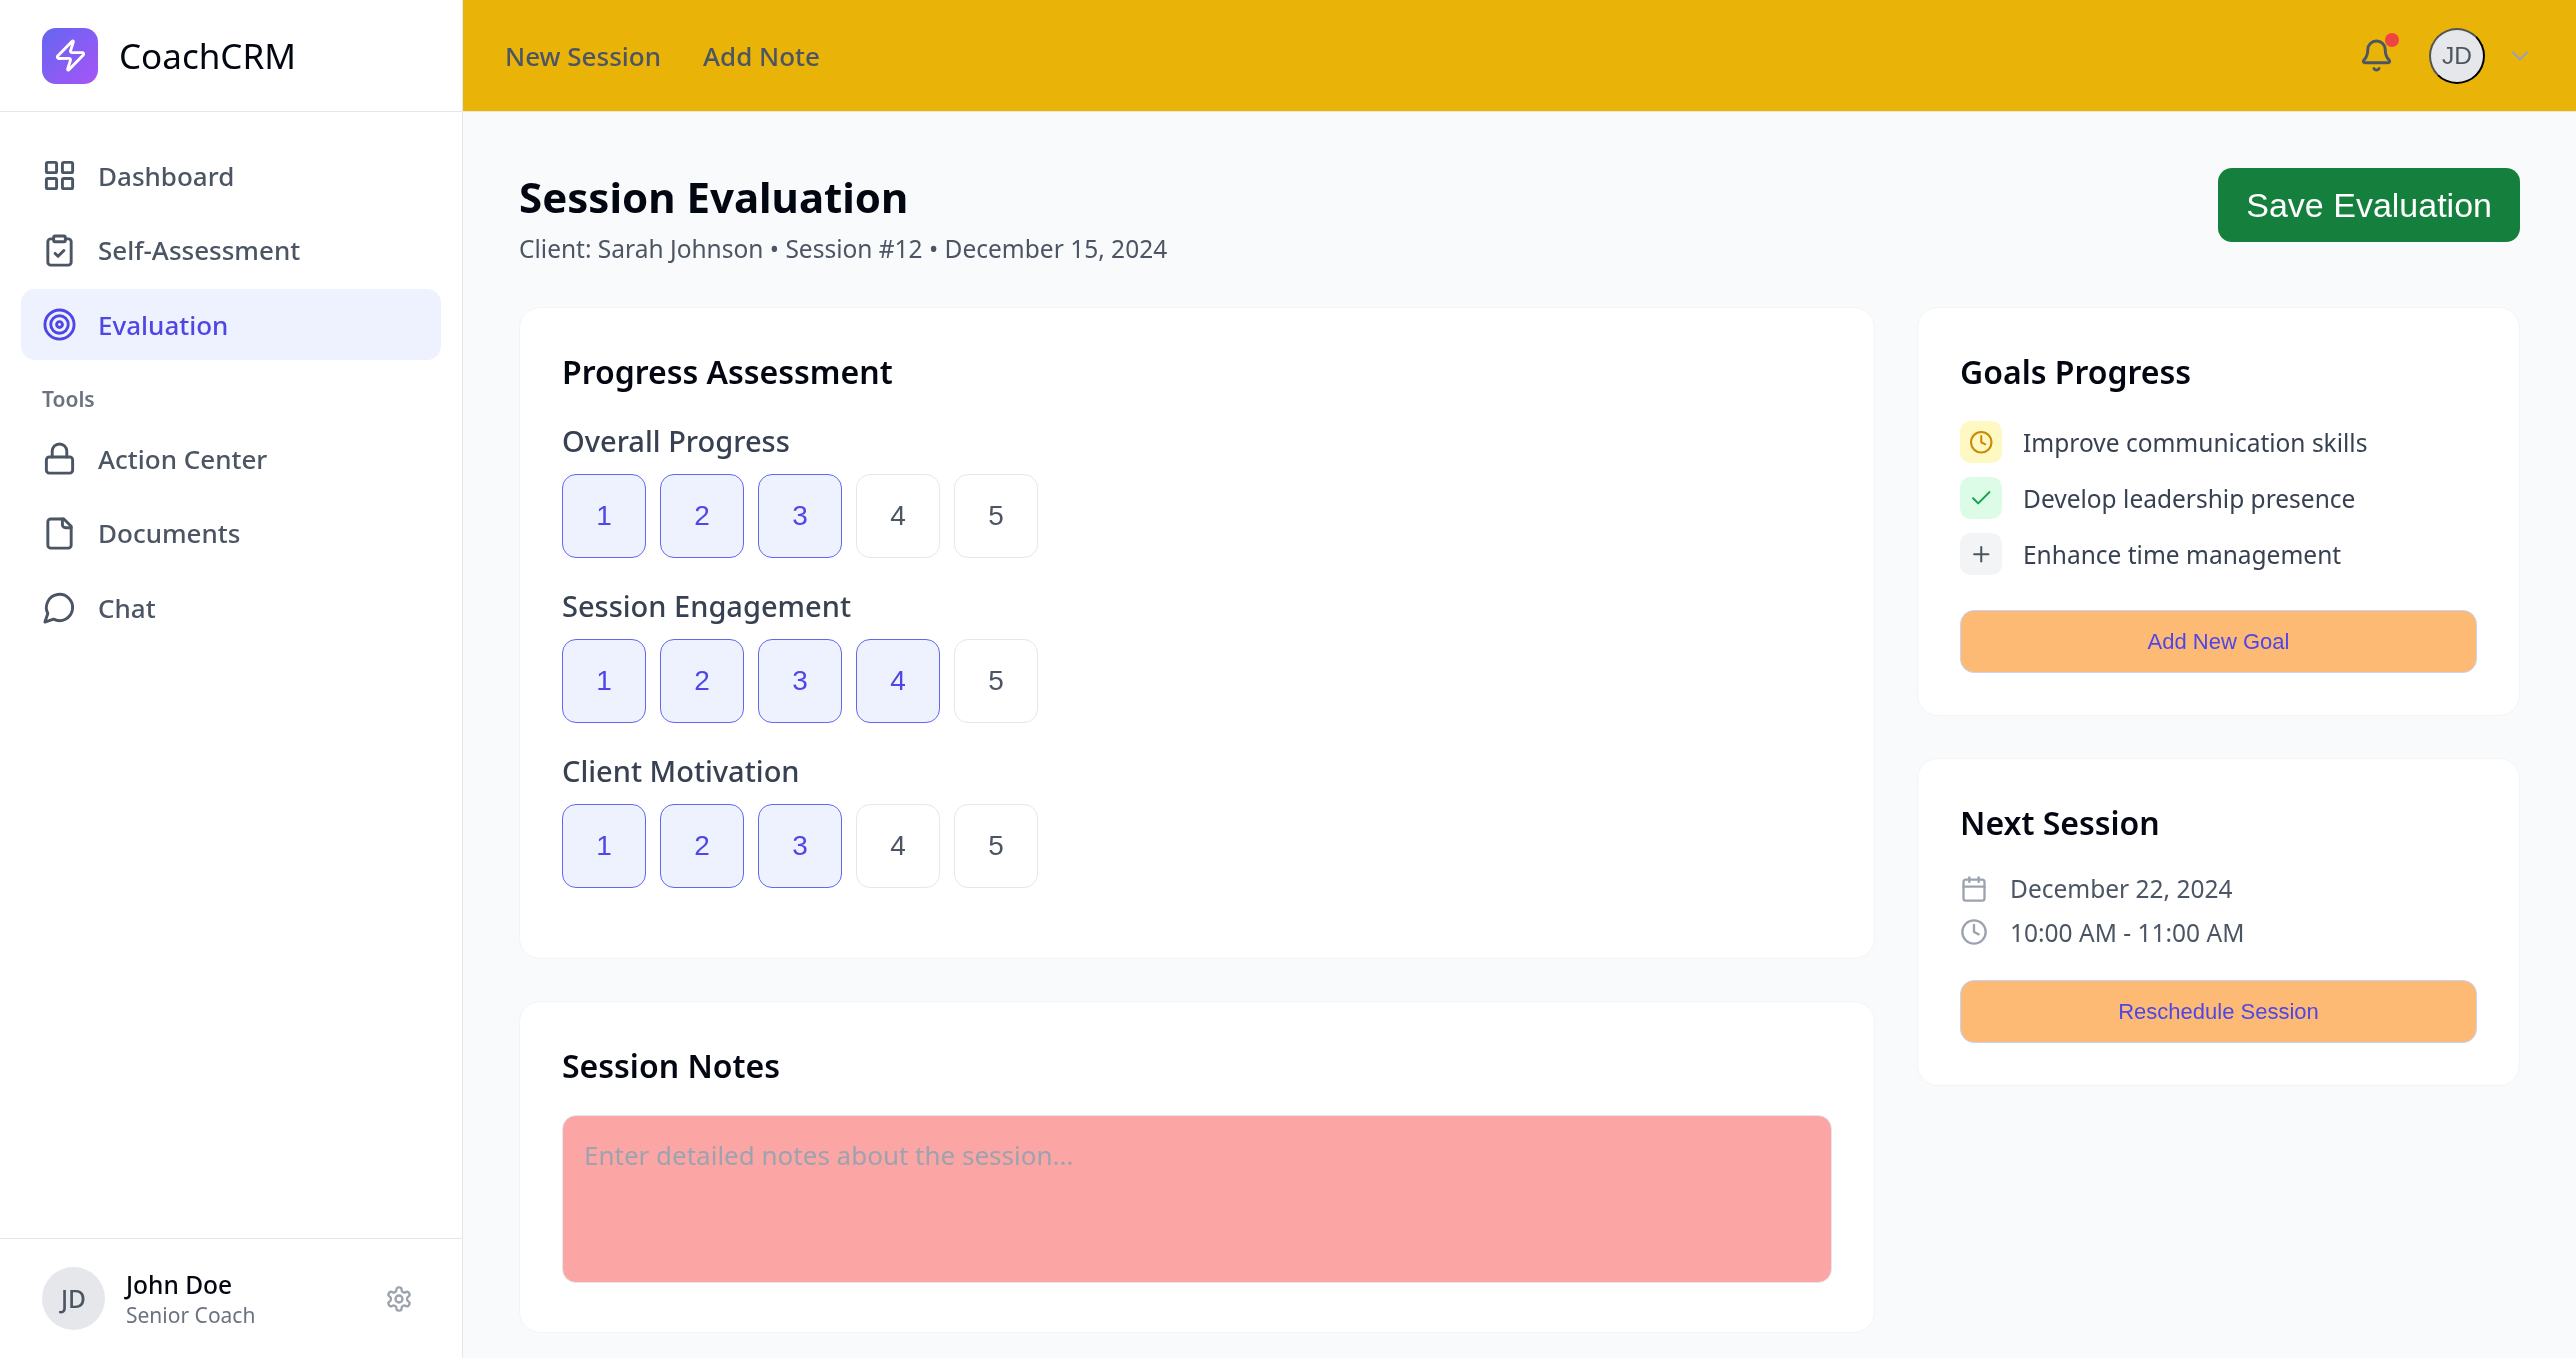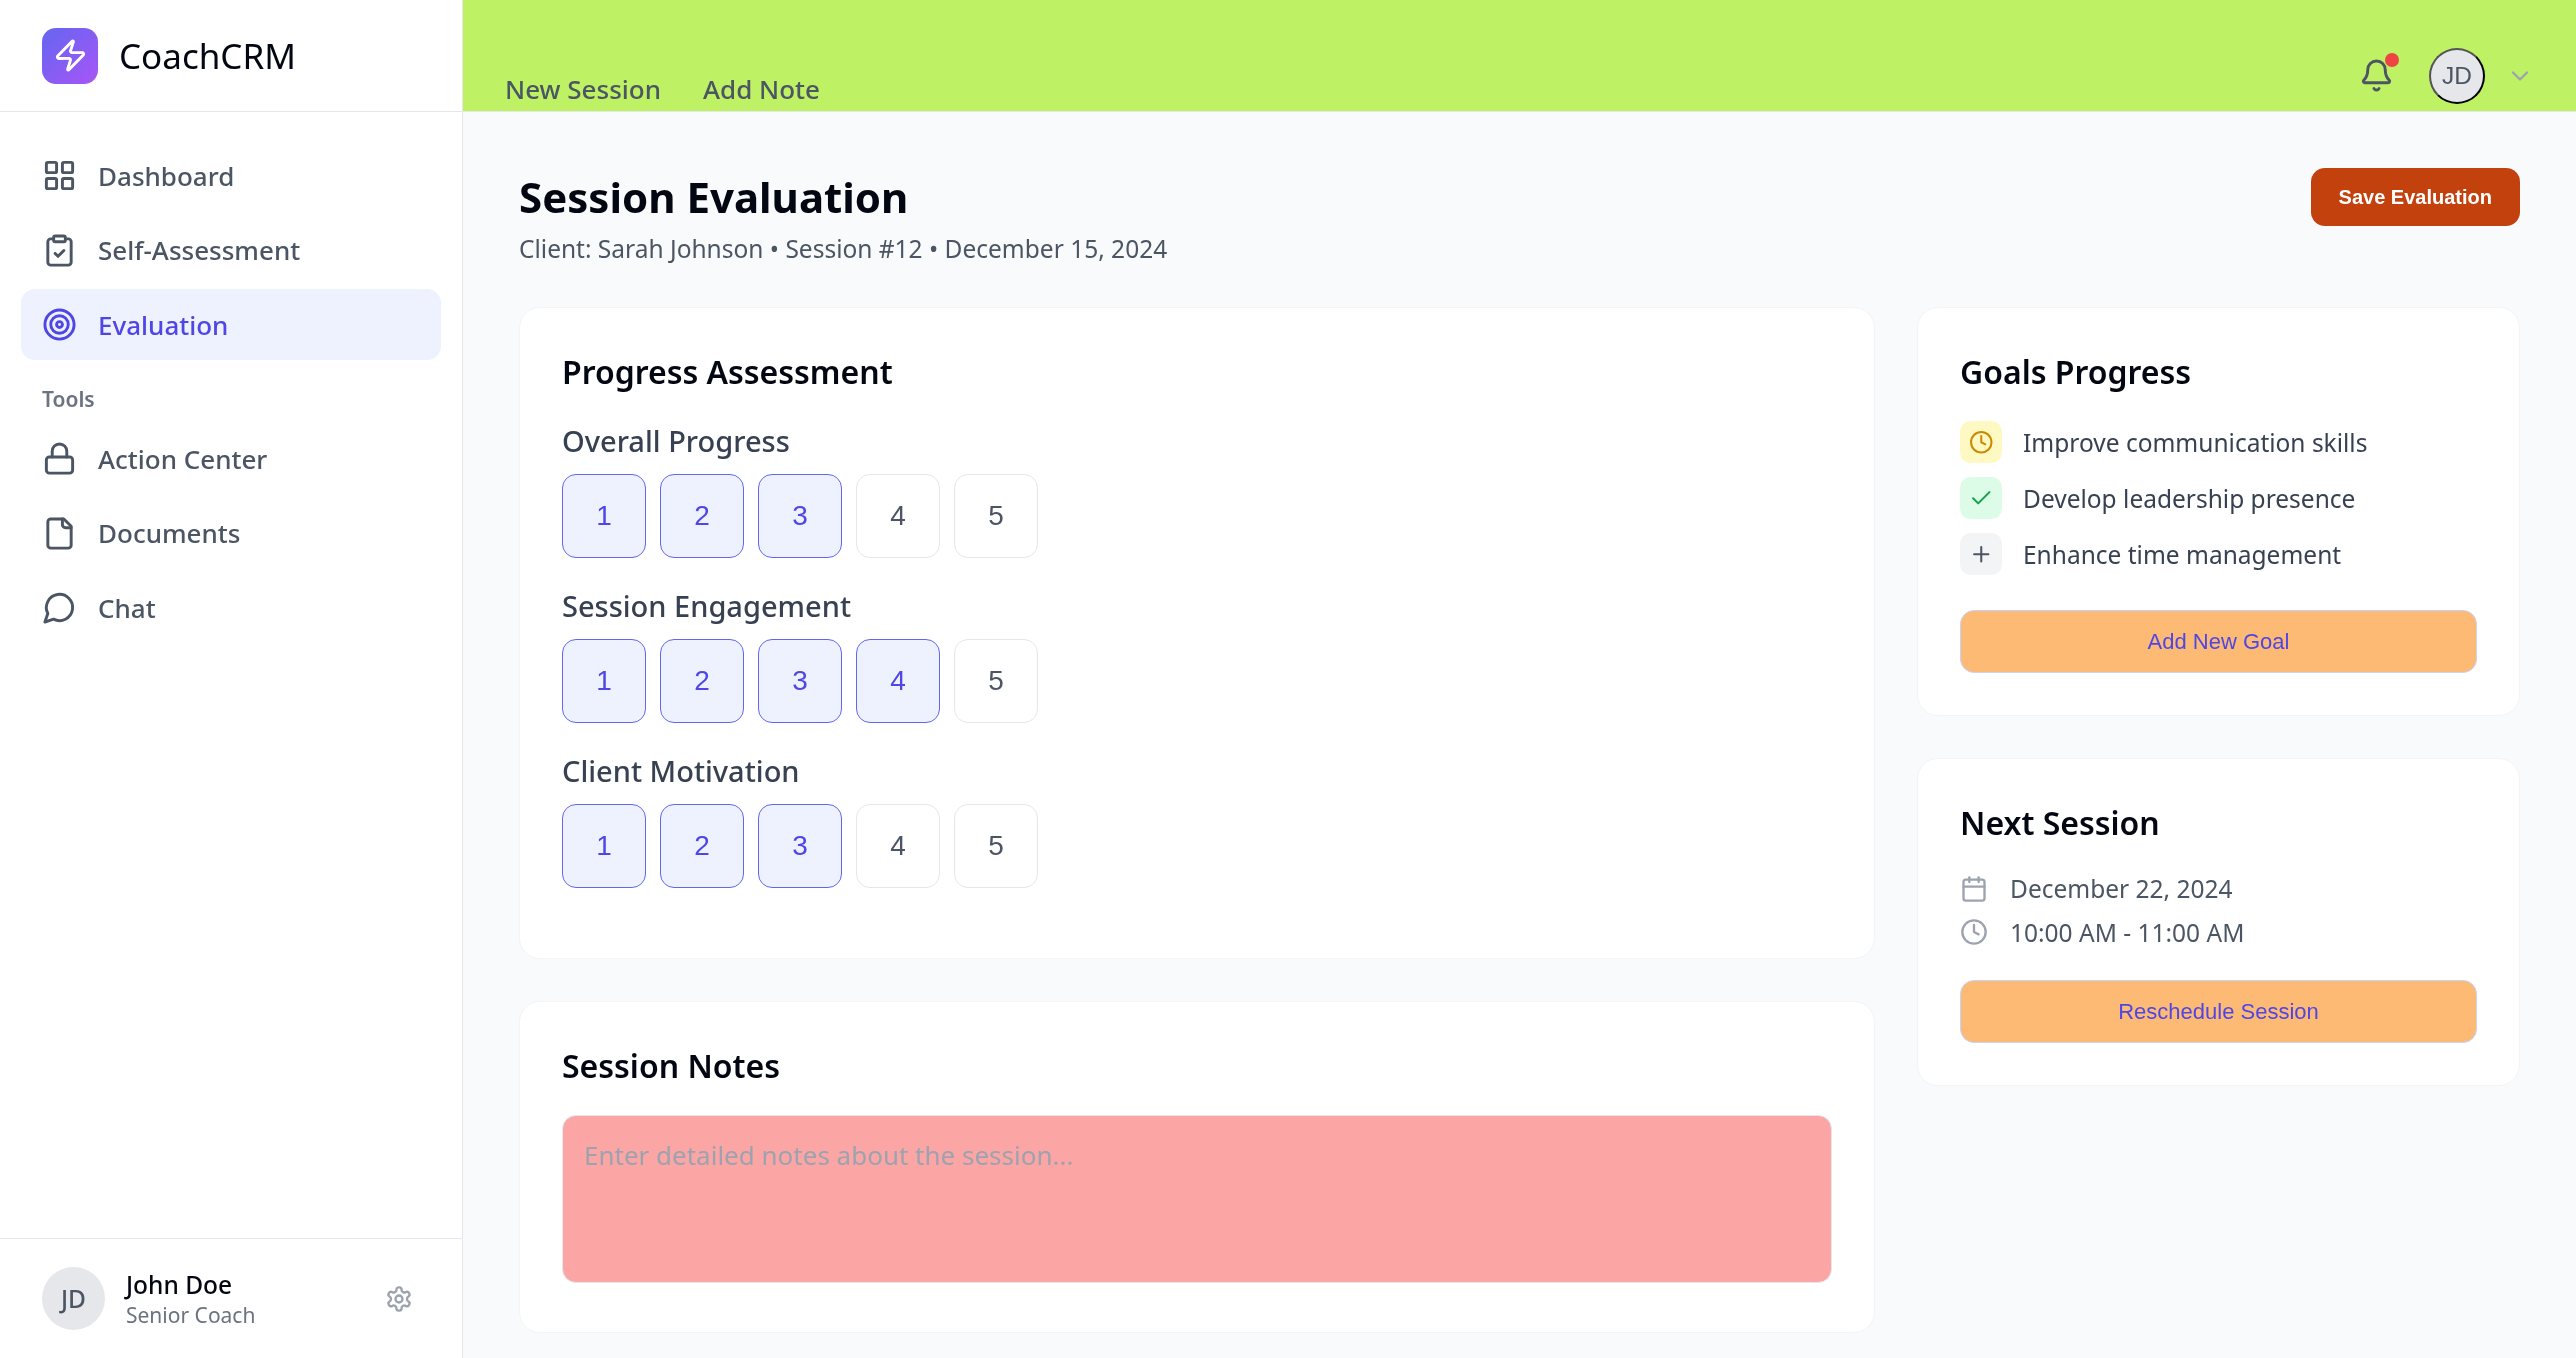--- a/index.html
+++ b/index.html
@@ -17,36 +17,36 @@
 .nav a svg{width:35px;height:35px;flex:none}
 .nav-label{font-size:21px;font-weight:600;color:#6b7280;padding:21px 21px 7px}
 .sidebar-user{border-top:0.9px solid #e5e7eb;padding:28px 42px;display:flex;align-items:center;gap:21px}
 .avatar{width:63px;height:63px;border-radius:50%;background:#e5e7eb;display:flex;align-items:center;justify-content:center;font-weight:500;color:#4b5563;flex:none}
 .user-meta .name{font-size:24.5px;font-weight:500}
 .user-meta .role{font-size:21px;color:#6b7280}
 .gear-btn{margin-left:auto;border:0;background:none;padding:7px;color:#9ca3af;cursor:pointer;display:flex}
 .gear-btn svg{width:28px;height:28px}
 
 .main{flex:1;display:flex;flex-direction:column;min-width:0}
-.topbar{height:112px;border-bottom:0.9px solid #e5e7eb;display:flex;align-items:flex-end;padding:4px 42px;background:#bef264}
+.topbar{height:112px;border-bottom:0.9px solid #e5e7eb;display:flex;align-items:center;padding:10px 42px;background:#eab308}
 .top-links{display:flex;gap:42px}
 .top-links a{font-size:26px;font-weight:500;color:#4b5563;cursor:pointer}
 .top-right{margin-left:auto;display:flex;align-items:center;gap:21px}
 .icon-btn{position:relative;border:0;background:none;padding:14px;border-radius:14px;color:#4b5563;cursor:pointer;display:flex}
 .icon-btn svg{width:35px;height:35px}
 .badge-dot{position:absolute;top:8.8px;right:8.8px;width:14px;height:14px;background:#ef4444;border-radius:50%}
 .avatar.small{width:56px;height:56px;font-size:24.5px}
 .chev-btn{border:0;background:none;color:#9ca3af;cursor:pointer;display:flex}
 .chev-btn svg{width:28px;height:28px}
 
 .scroll{flex:1;overflow:auto;background:#f9fafb;padding:56px}
 .page-head{display:flex;justify-content:space-between;align-items:flex-start;margin-bottom:42px}
 .page-title{font-size:42px;font-weight:700}
 .page-sub{color:#4b5563;margin-top:7px}
-.btn-primary{background:#c2410c;color:#fff;border:0;border-radius:14px;padding:17.5px 28px;font-size:20px;font-weight:700;cursor:pointer}
+.btn-primary{background:#15803d;color:#fff;border:0;border-radius:14px;padding:17.5px 28px;font-size:34px;font-weight:400;cursor:pointer}
 .layout{display:grid;grid-template-columns:1fr 603px;gap:42px}
 .card{background:#fff;border:0.9px solid #f3f4f6;border-radius:21px;padding:42px}
 .card h2{font-size:32px;font-weight:600;margin-bottom:28px}
 .section-title{font-size:29px;font-weight:500;color:#374151;margin-bottom:14px}
 .rating-block{margin-bottom:28px}
 .rating{display:flex;gap:14px}
 .rating button{width:84px;height:84px;border-radius:14px;border:1.8px solid #e5e7eb;background:#fff;color:#4b5563;font-size:28px;font-weight:500;cursor:pointer}
 .rating button.sel{border-color:#6366f1;background:#eef2ff;color:#4f46e5}
 textarea.notes{width:100%;min-height:168px;border:0.9px solid #e5e7eb;border-radius:14px;padding:21px;font-size:26px;font-family:inherit;resize:none;background:#fca5a5}
 textarea.notes::placeholder{color:#9ca3af}

